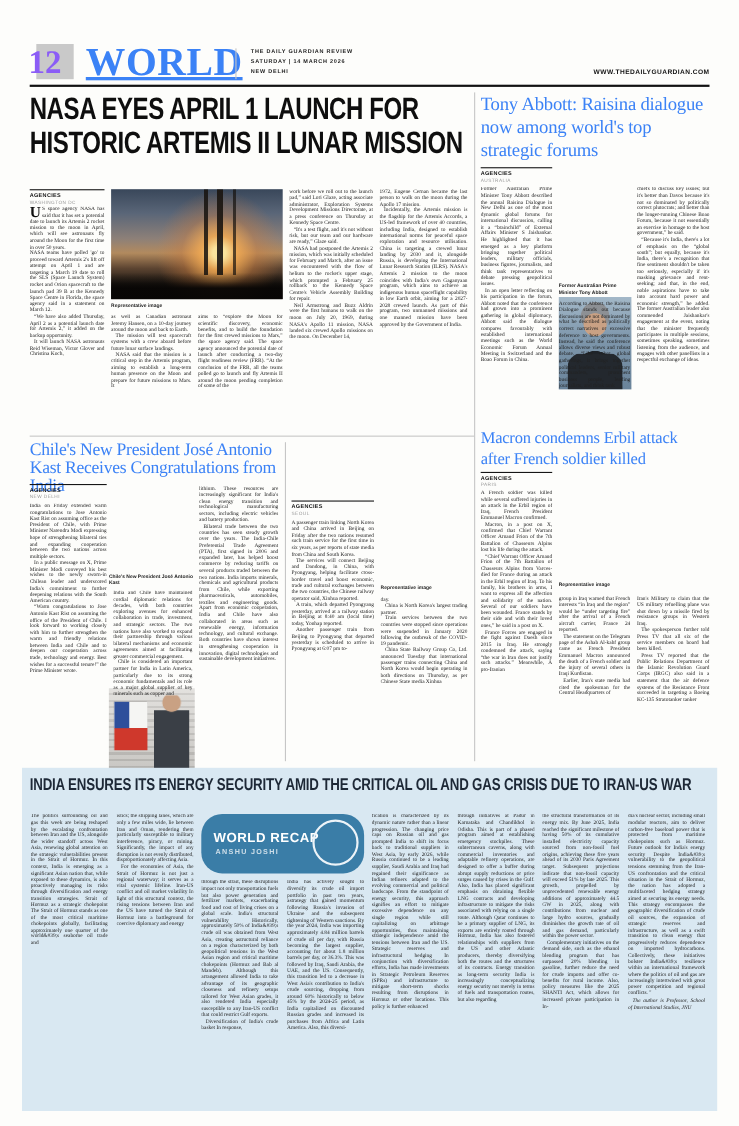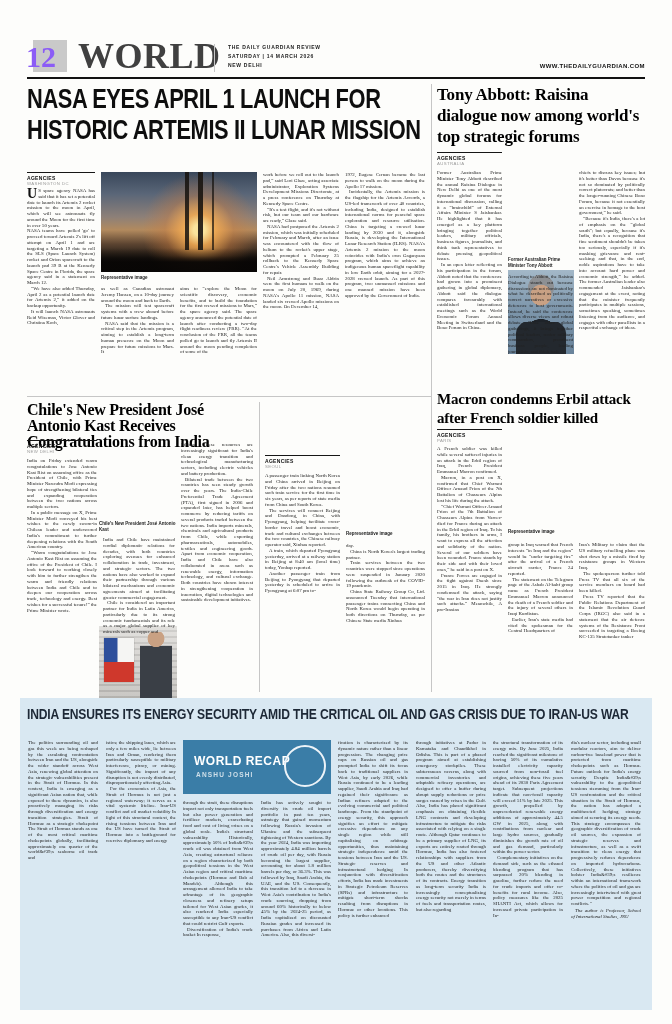--- a/index.html
+++ b/index.html
@@ -4,29 +4,29 @@
 <style>
   * { margin:0; padding:0; box-sizing:border-box; }
   html,body { background:#ffffff; }
   .page { position:relative; width:672px; height:1024px; background:#fdfdfb;
           font-family:"Liberation Serif", serif; color:#1d1d1d; overflow:hidden; }
   .abs { position:absolute; }
 
   
   .pagenum-box { background:#c9c9c9; }
   .pagenum { font:bold 30px/30px "Liberation Serif", serif; color:#8b5cf6; }
-  .section-title { font:bold 36px/36px "Liberation Serif", serif; letter-spacing:.5px; color:#404040; }
+  .section-title { font:bold 36px/36px "Liberation Serif", serif; letter-spacing:.5px; color:#3b82f6;text-decoration:underline; }
   .dateline div { font:bold 5px/9px "Liberation Sans", sans-serif; letter-spacing:.7px; color:#222; }
   .site-url { font:bold 6px/8px "Liberation Sans", sans-serif; letter-spacing:.4px; color:#111; text-align:right; }
   .rule-black { background:#121212; }
   .rule-gray  { background:#c6c6c6; }
 
   
   .hl-sans  { font-family:"Liberation Sans", sans-serif; font-weight:bold; color:#0e0e0e; transform-origin:0 0; }
-  .hl-serif { font-family:"Liberation Serif", serif; font-weight:bold; color:#000000; }
+  .hl-serif { font-family:"Liberation Serif", serif; font-weight:normal; color:#3b82f6; }
   .subhead  { font:16px/19px "Liberation Serif", serif; color:#2c2c2c; }
   .byline { border-top:1.5px solid #161616; padding-top:1.5px; }
   .byline .agency { font:bold 5px/6.5px "Liberation Sans", sans-serif; letter-spacing:.3px; color:#111; }
   .byline .place  { font:4.3px/5.5px "Liberation Sans", sans-serif; letter-spacing:.4px; color:#9a9a9a; }
   .body-text { font:4.9px/5.75px "Liberation Serif", serif; text-align:justify; color:#222; overflow:hidden; }
   .body-text p:not(:first-child), .body-text div p:not(:first-child) { text-indent:4px; }
   .caption { font:bold 4.5px/5.6px "Liberation Sans", sans-serif; color:#222; overflow:hidden; }
   .dropcap { float:left; font:bold 14px/11px "Liberation Serif", serif; padding:0 1px 0 0; color:#111; }
   .credit { font-style:italic; margin-top:1px; }
 
@@ -225,21 +225,21 @@
     <div class="abs body-text" style="left:579px; top:542px; width:66px; height:150px;">
         <p>Iran's Military to claim that the US military refuelling plane was shot down by a missile fired by resistance groups in Western Iraq.</p>
         <p>The spokesperson further told Press TV that all six of the service members on board had been killed.</p>
         <p>Press TV reported that the Public Relations Department of the Islamic Revolution Guard Corps (IRGC) also said in a statement that the air defence systems of the Resistance Front succeeded in targeting a Boeing KC-135 Stratotanker tanker</p>
       </div>
   </article>
 
   <section class="abs band" style="left:20px; top:698px; width:632px; height:312px;"></section>
   <h2 class="abs hl-sans" style="left:27px; top:704px; width:790px; font-size:15.5px; line-height:19px; letter-spacing:-0.2px; color:#1d2836; transform:scaleX(0.78);">INDIA ENSURES ITS ENERGY SECURITY AMID THE CRITICAL OIL AND GAS CRISIS DUE TO IRAN-US WAR</h2>
 
-  <div class="abs recap-box" style="left:183px; top:740px; width:148px; height:54px;">
+  <div class="abs recap-box" style="left:183px; top:740px; width:148px; height:54px;border-radius:19px;">
     <div class="recap-title" style="position:absolute; left:11px; top:14px;">WORLD RECAP</div>
     <div class="recap-author" style="position:absolute; left:13px; top:30px;">ANSHU JOSHI</div>
     <div class="avatar" style="position:absolute; right:5px; top:5px; width:42px; height:42px;"></div>
   </div>
 
   <div class="abs body-text" style="left:28px;  top:740px; width:70px; height:262px;">
       <p>The politics surrounding oil and gas this week are being reshaped by the escalating confrontation between Iran and the US, alongside the wider standoff across West Asia, renewing global attention on the strategic vulnerabilities present in the Strait of Hormuz. In this context, India is emerging as a significant Asian nation that, while exposed to these dynamics, is also proactively managing its risks through diversification and energy transition strategies. Strait of Hormuz as a strategic chokepoint The Strait of Hormuz stands as one of the most critical maritime chokepoints globally, facilitating approximately one quarter of the world&amp;#39;s seaborne oil trade and</p>
     </div>
   <div class="abs body-text" style="left:106px; top:740px; width:70px; height:262px;">
       <p>istics; the shipping lanes, which are only a few miles wide, lie between Iran and Oman, rendering them particularly susceptible to military interference, piracy, or mining. Significantly, the impact of any disruption is not evenly distributed, disproportionately affecting Asia.</p>

